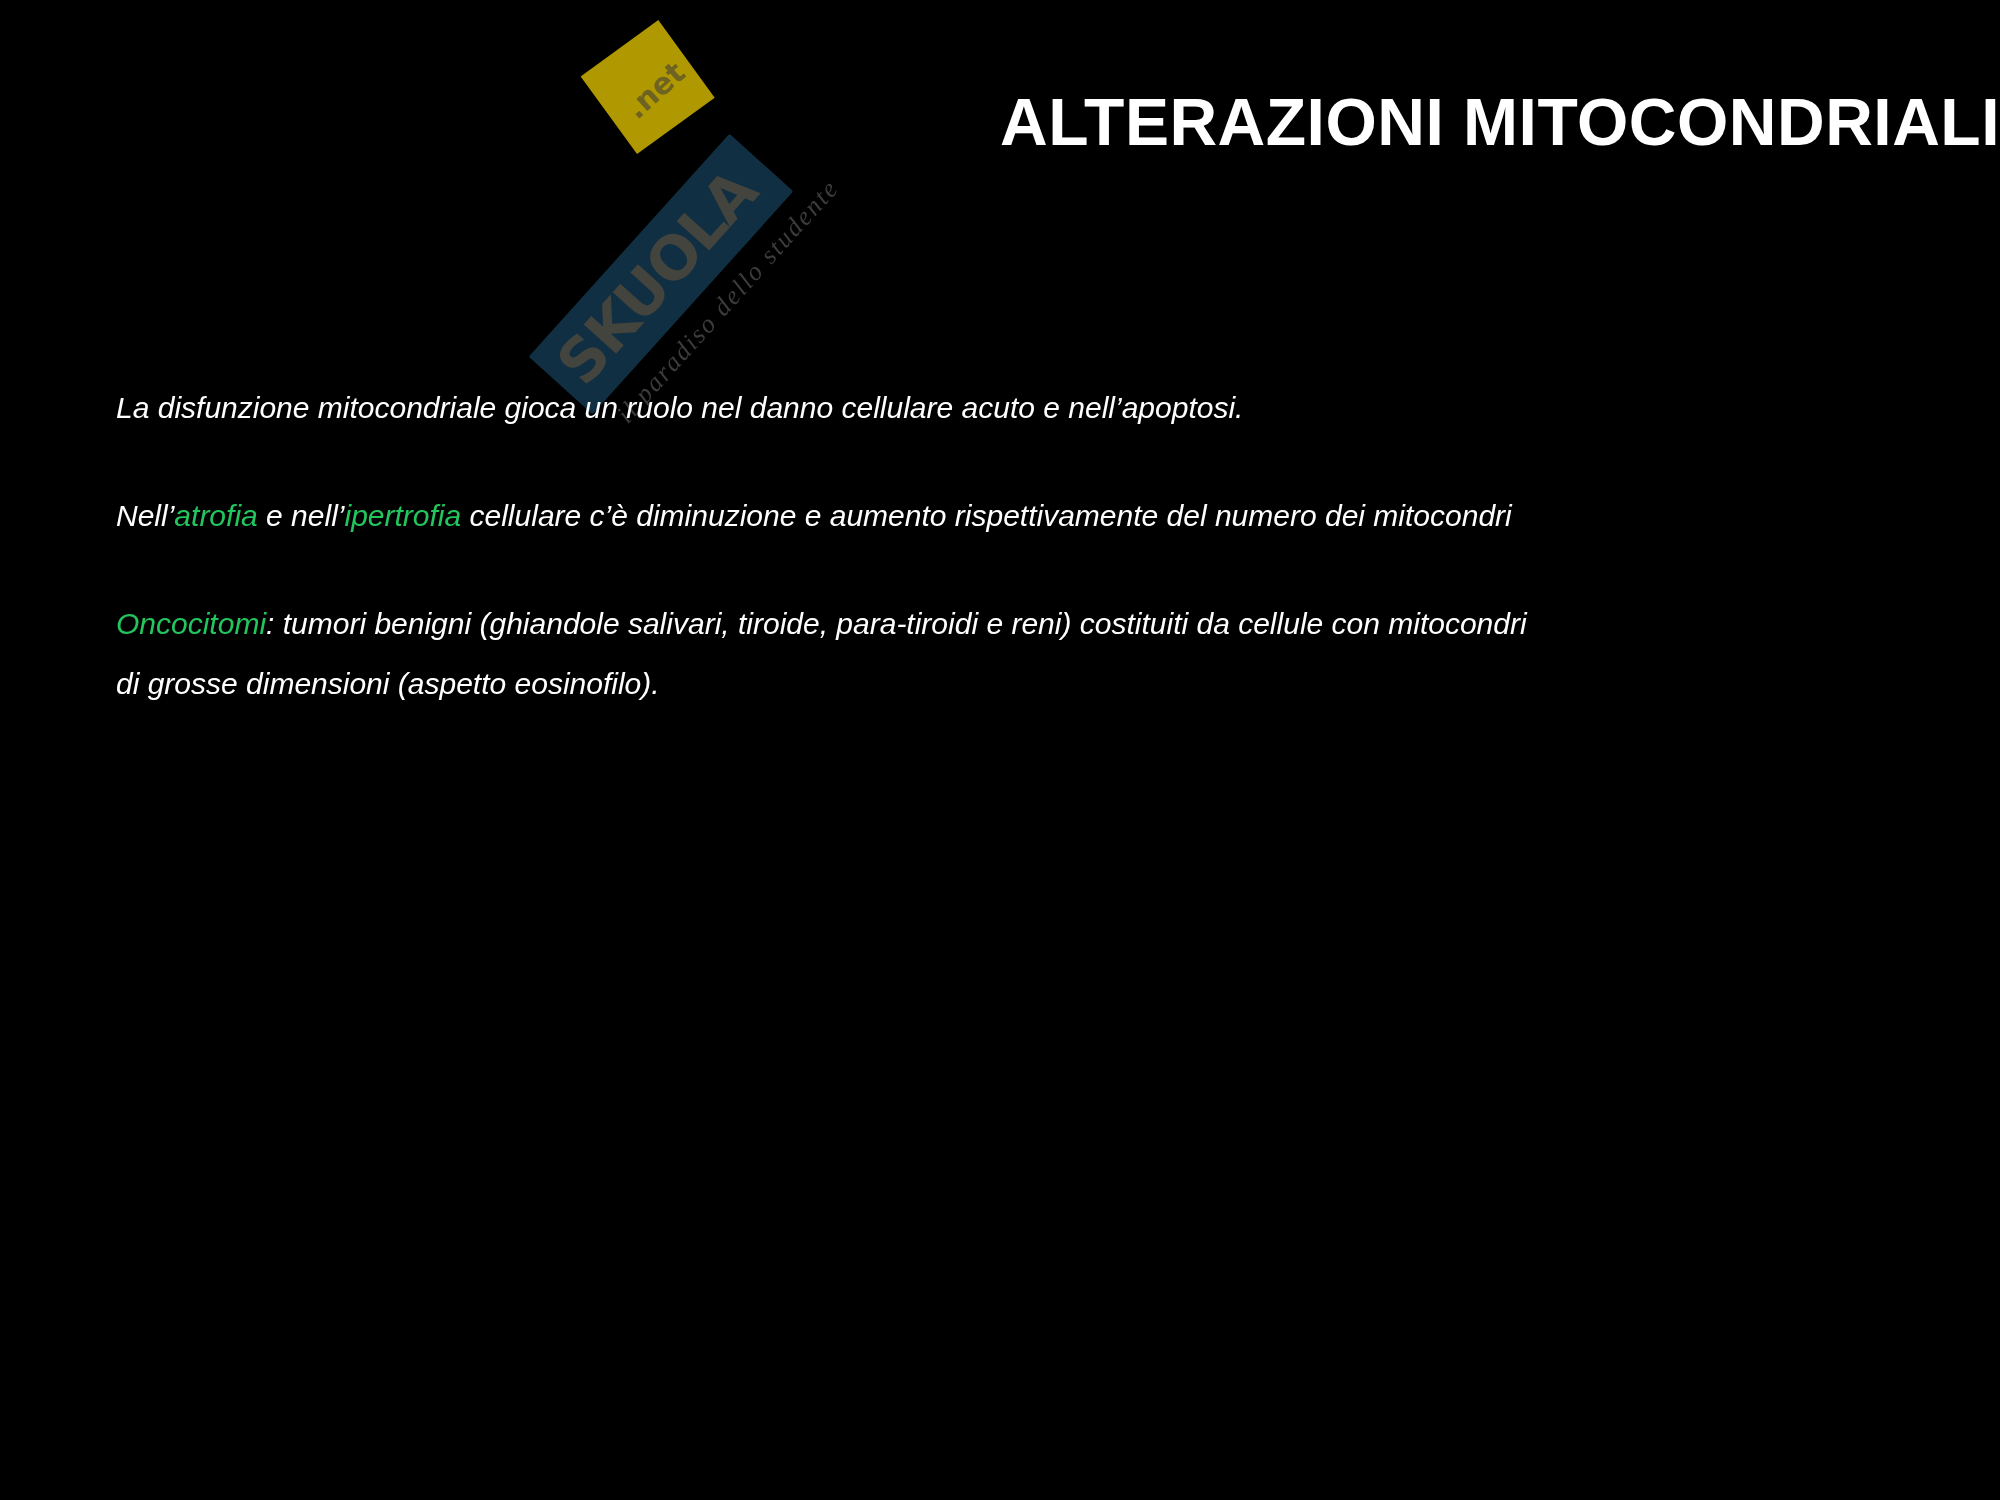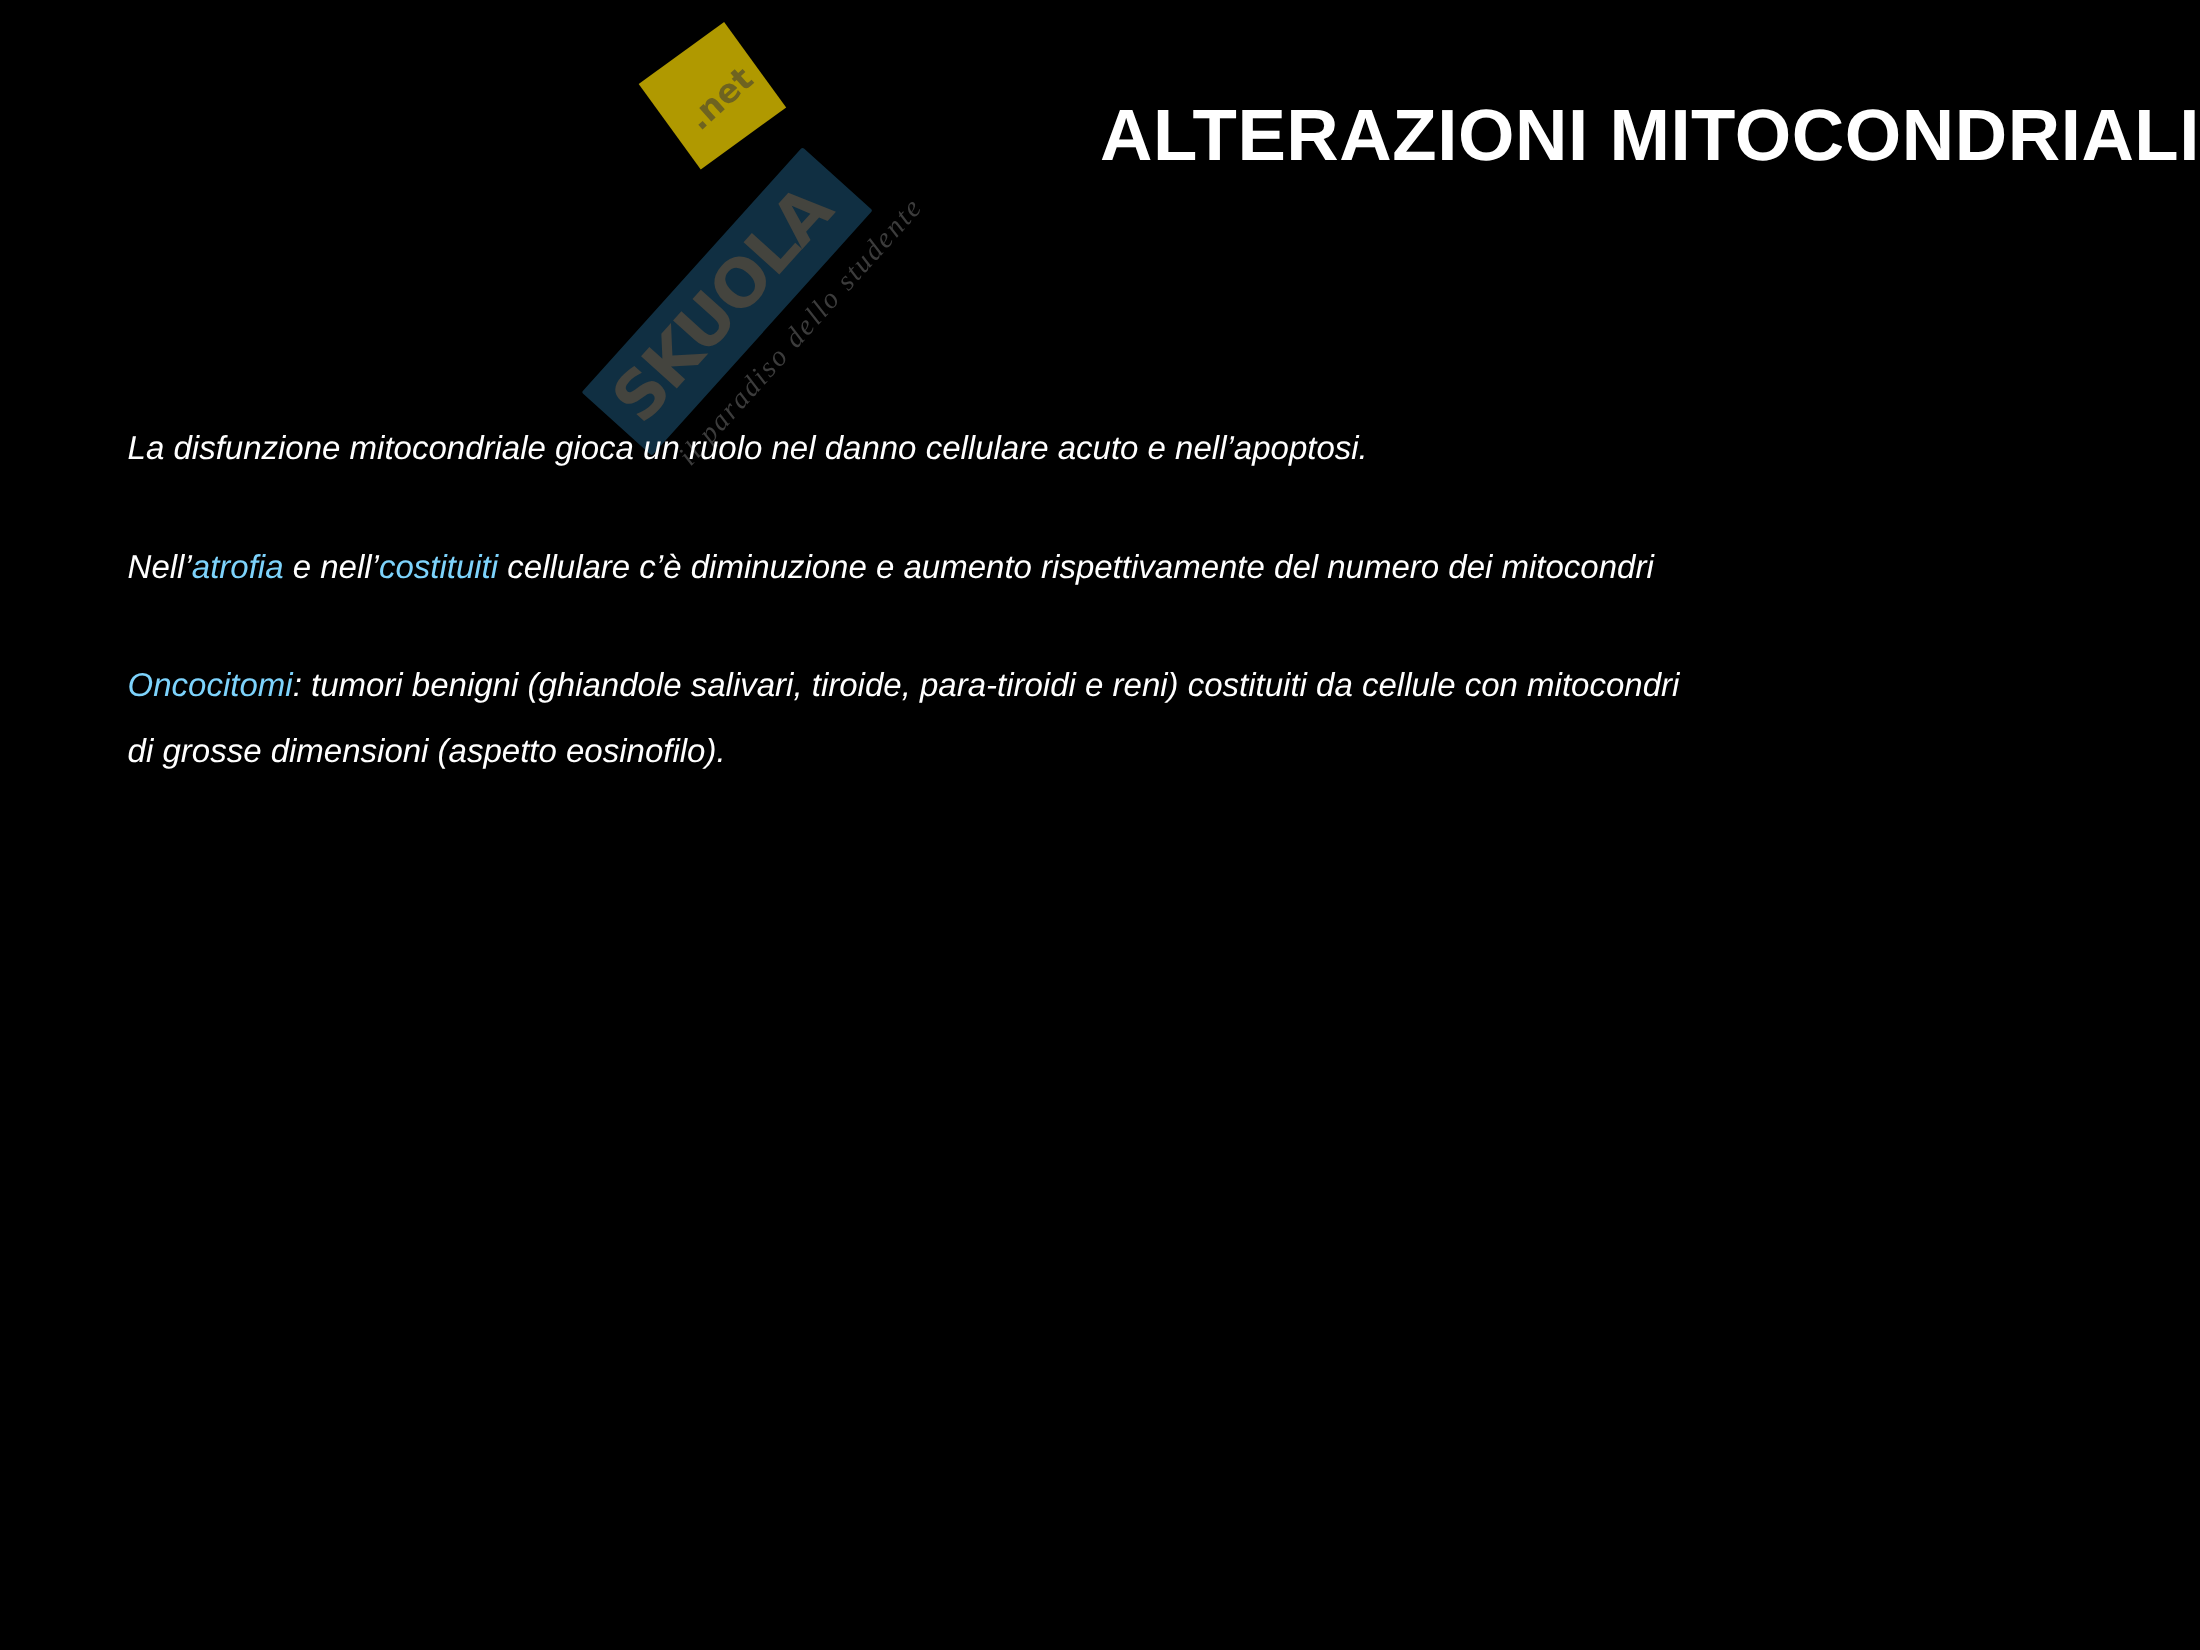--- a/index.html
+++ b/index.html
@@ -120,21 +120,21 @@
   .para {
     font-size: 30px;
     line-height: 60px;
     color: #ffffff;
     margin: 0 0 48px 0;
     font-weight: normal;
     font-style: italic;
   }
   .para:last-child { margin-bottom: 0; margin-top: 44px; }
   .hl {
-    color: #7dd3fc;
+    color: #22c55e;
   }
 </style>
 </head>
 <body>
 
 <div class="slide">
 
   <div class="watermark">
     <div class="wm-rot">
       <div class="wm-net"></div>
@@ -148,21 +148,21 @@
 
   <h1 class="title">ALTERAZIONI MITOCONDRIALI</h1>
 
   <div class="body-block">
 
     <p class="para">
       <span>La disfunzione mitocondriale gioca un ruolo nel danno cellulare acuto e nell’apoptosi.</span>
     </p>
 
     <p class="para">
-      <span>Nell’</span><span class="hl">atrofia</span><span> e nell’</span><span class="hl">costituiti</span><span> cellulare c’è diminuzione e aumento rispettivamente del numero dei mitocondri</span>
+      <span>Nell’</span><span class="hl">atrofia</span><span> e nell’</span><span class="hl">ipertrofia</span><span> cellulare c’è diminuzione e aumento rispettivamente del numero dei mitocondri</span>
     </p>
 
 
     <p class="para">
       <span class="hl">Oncocitomi</span><span>: tumori benigni (ghiandole salivari, tiroide, para-tiroidi e reni) costituiti da cellule con mitocondri di grosse dimensioni (aspetto eosinofilo).</span>
     </p>
 
   </div>
 
 </div>

